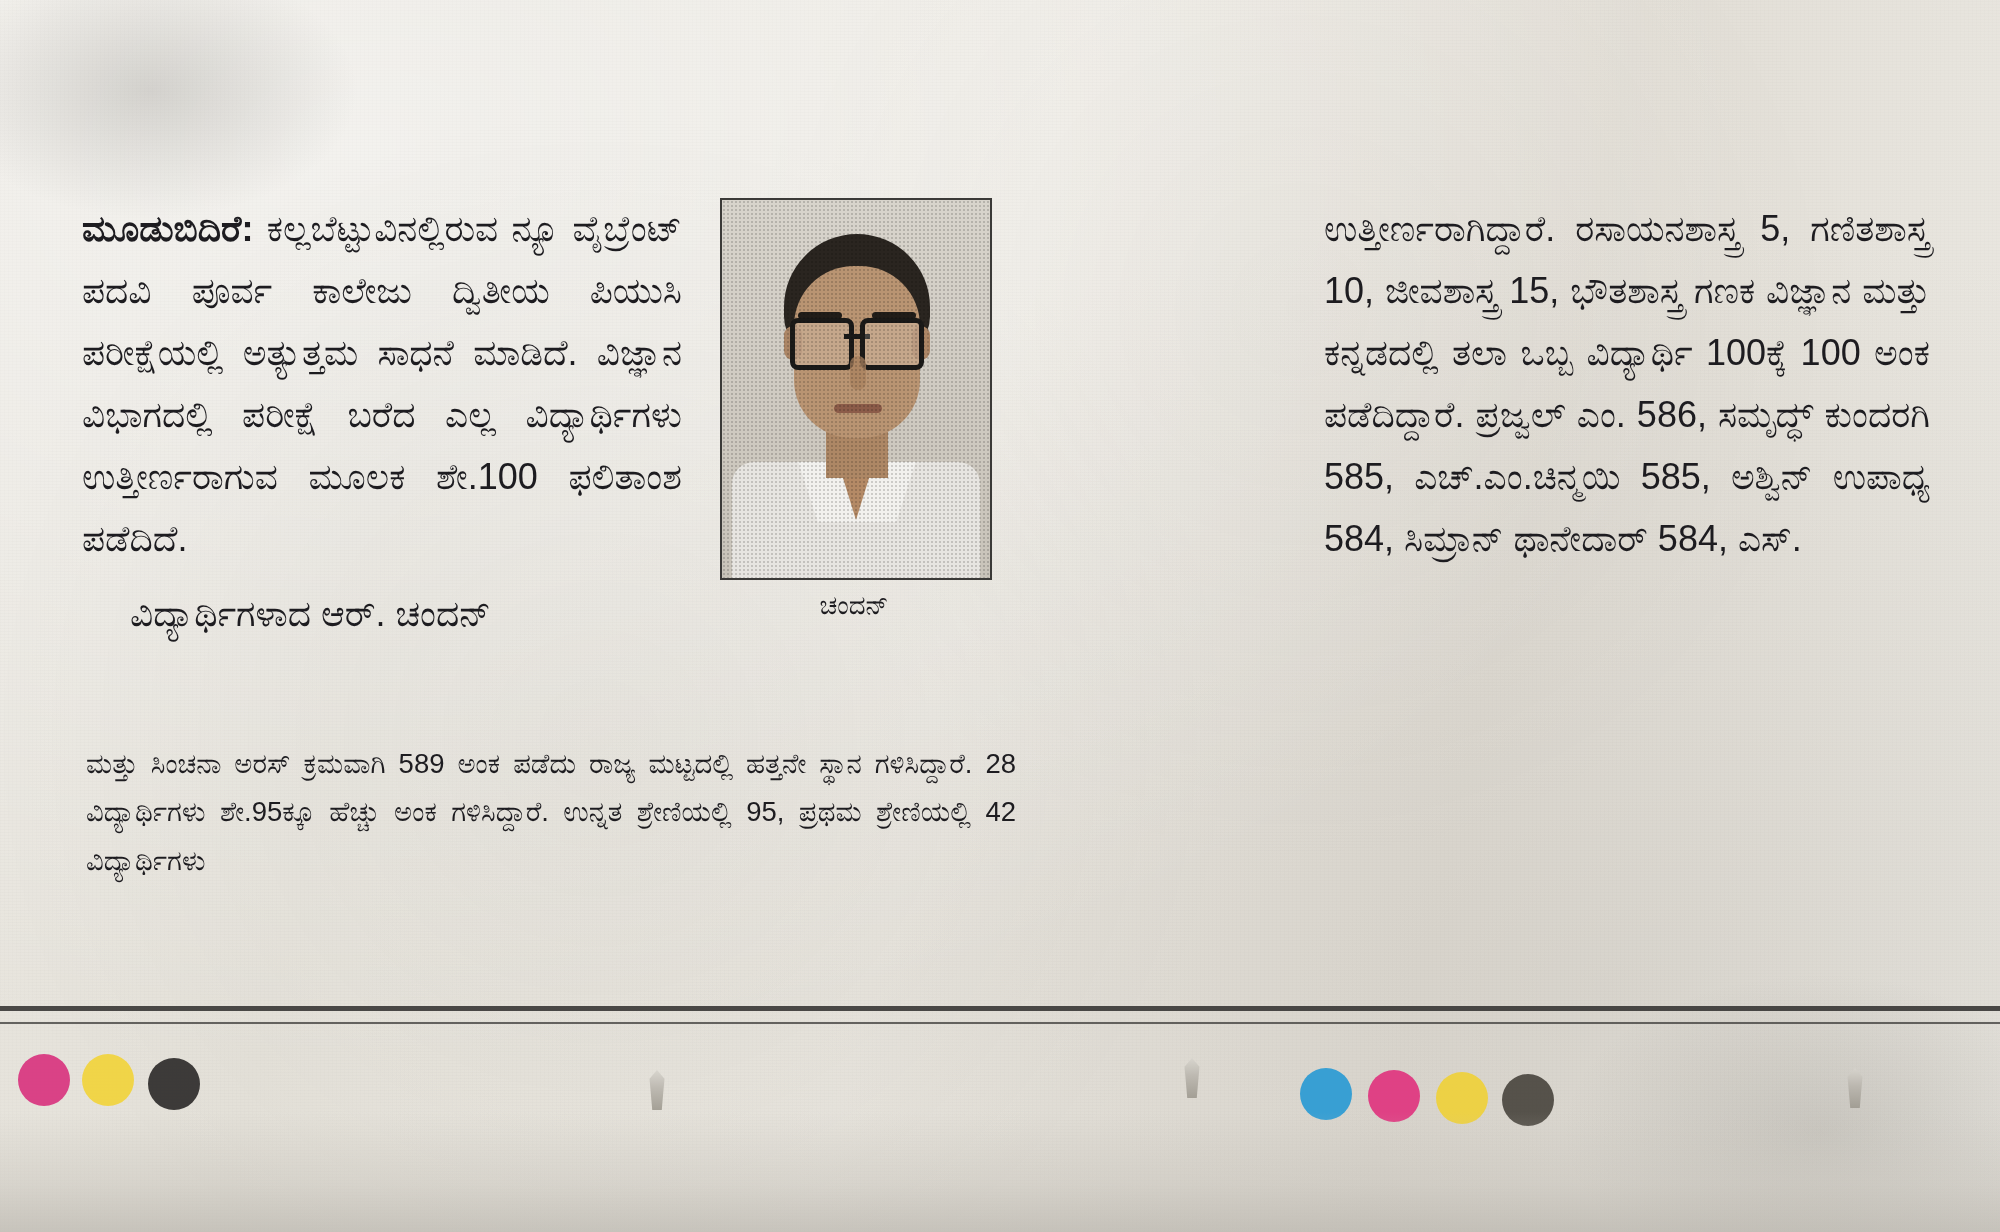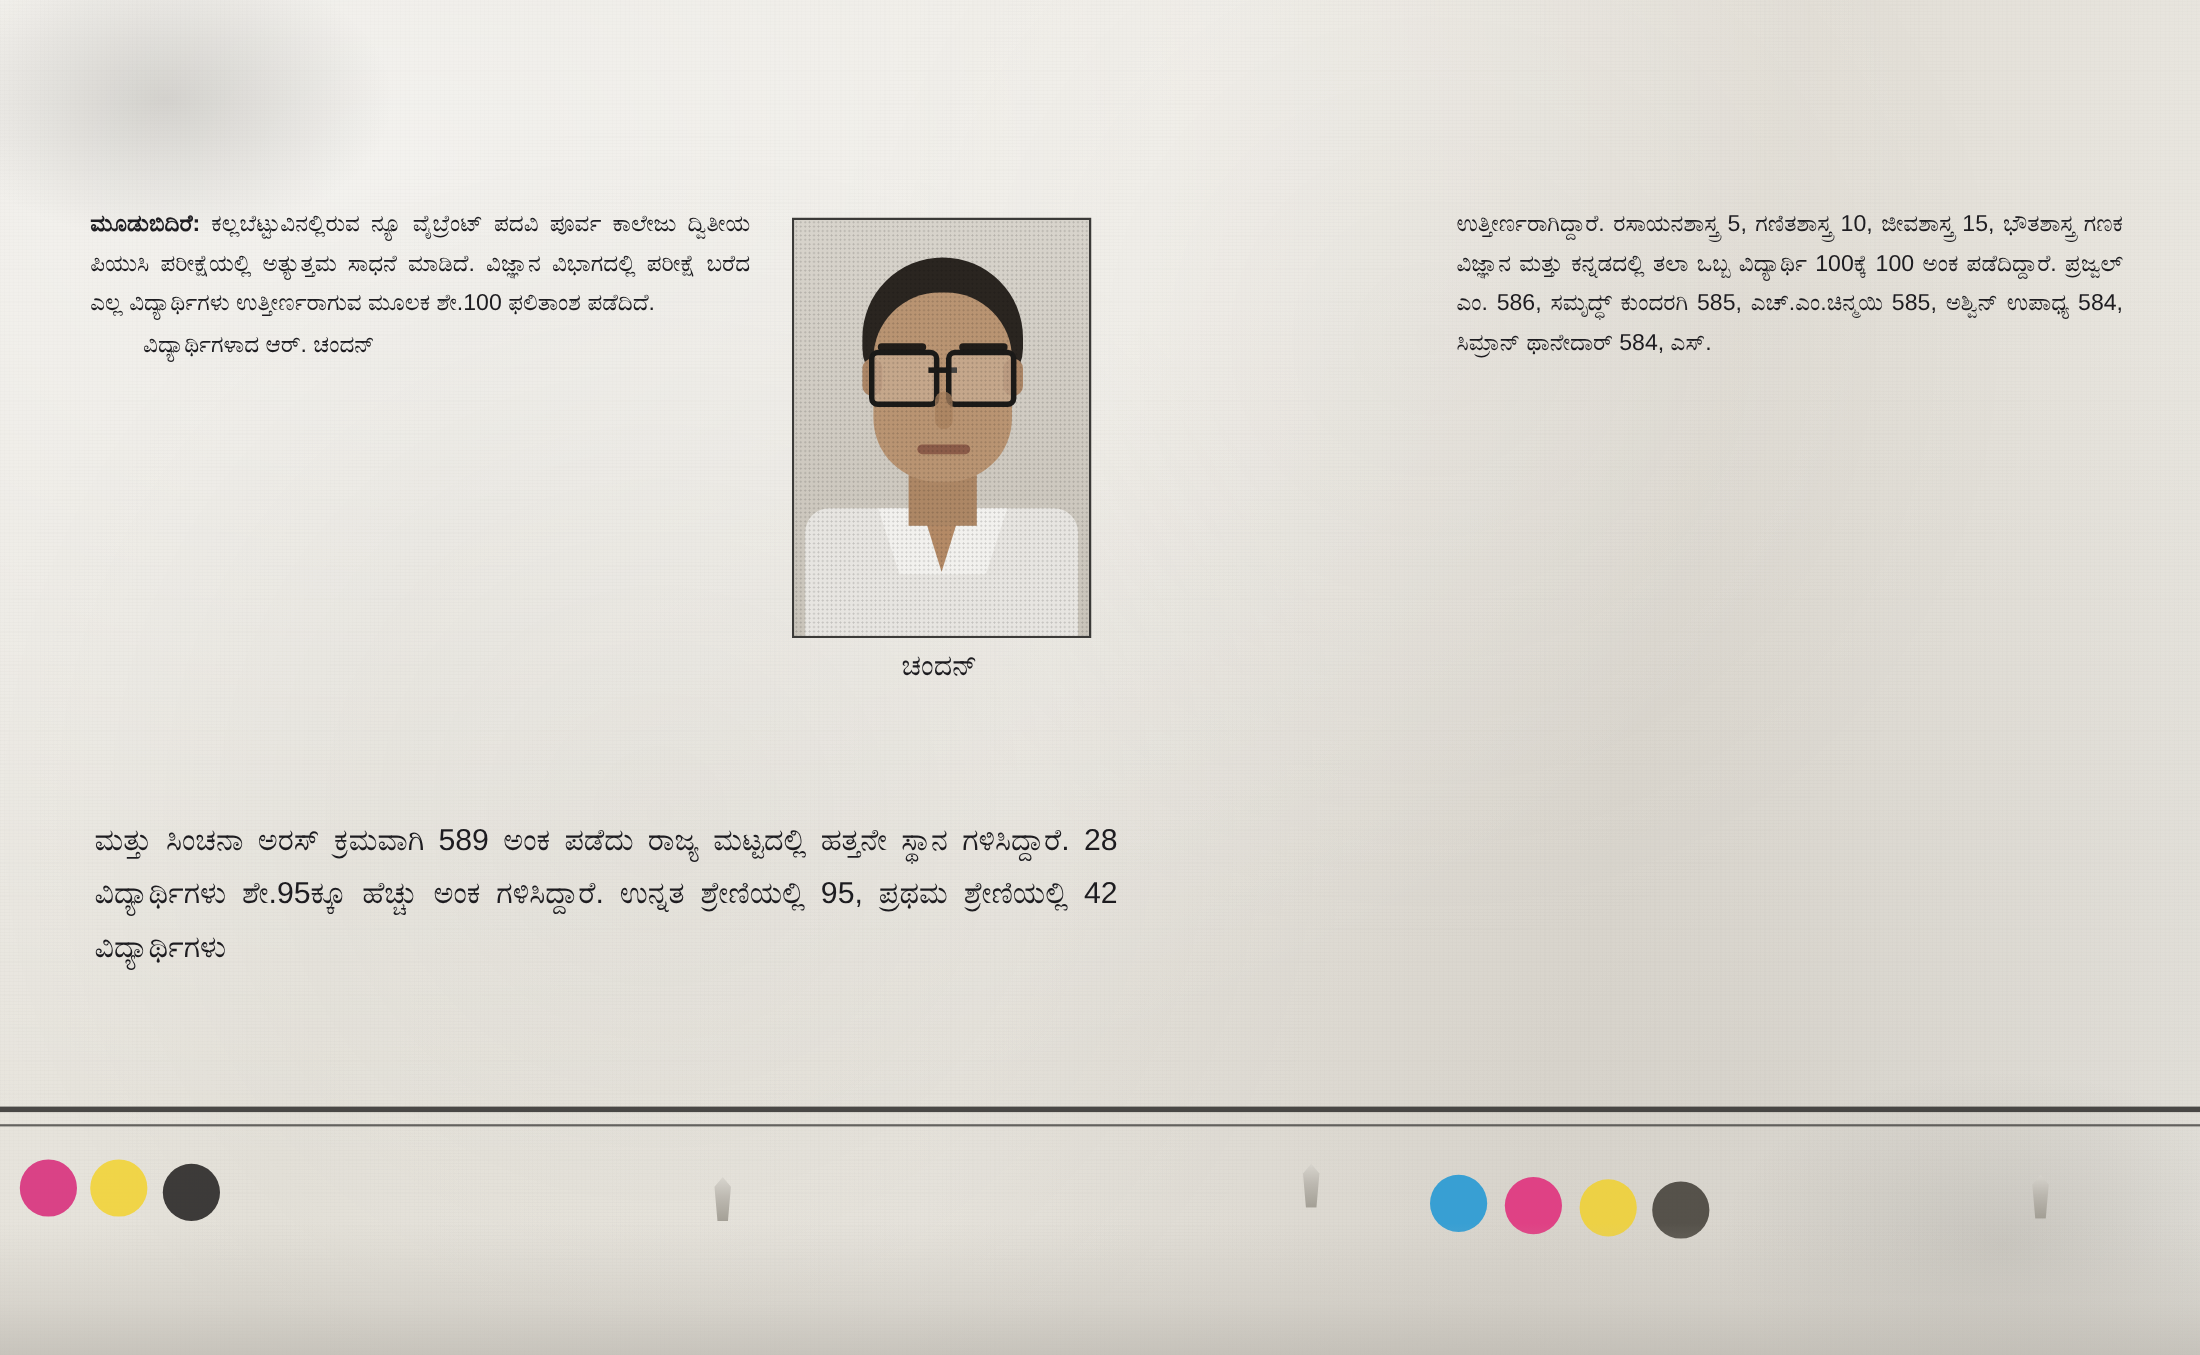--- a/index.html
+++ b/index.html
@@ -71,33 +71,33 @@
   
   .article {
     position: absolute;
     left: 82px;
     top: 182px;
     width: 1848px;
     height: 600px;
   }
   .col {
     position: absolute;
-    top: 4px;
-    font-size: 21px;
+    top: 16px;
+    font-size: 36px;
     line-height: 1.72;
     color: #1d1c20;
     text-align: justify;
     text-justify: inter-word;
     font-family: "Liberation Sans", sans-serif;
   }
   .col-left  { left: 0px;    width: 600px; }
   .col-right { left: 1242px; width: 606px; }
 
   .col p { margin: 0 0 0 0; }
-  .col p + p { text-indent: 48px; margin-top: 2px; }
+  .col p + p { text-indent: 48px; margin-top: 14px; }
   .lead-in { font-weight: 700; }
 
   
   .continuation {
     position: absolute;
     left: 82px;
     top: 740px;
     width: 1848px;
     height: 260px;
   }

